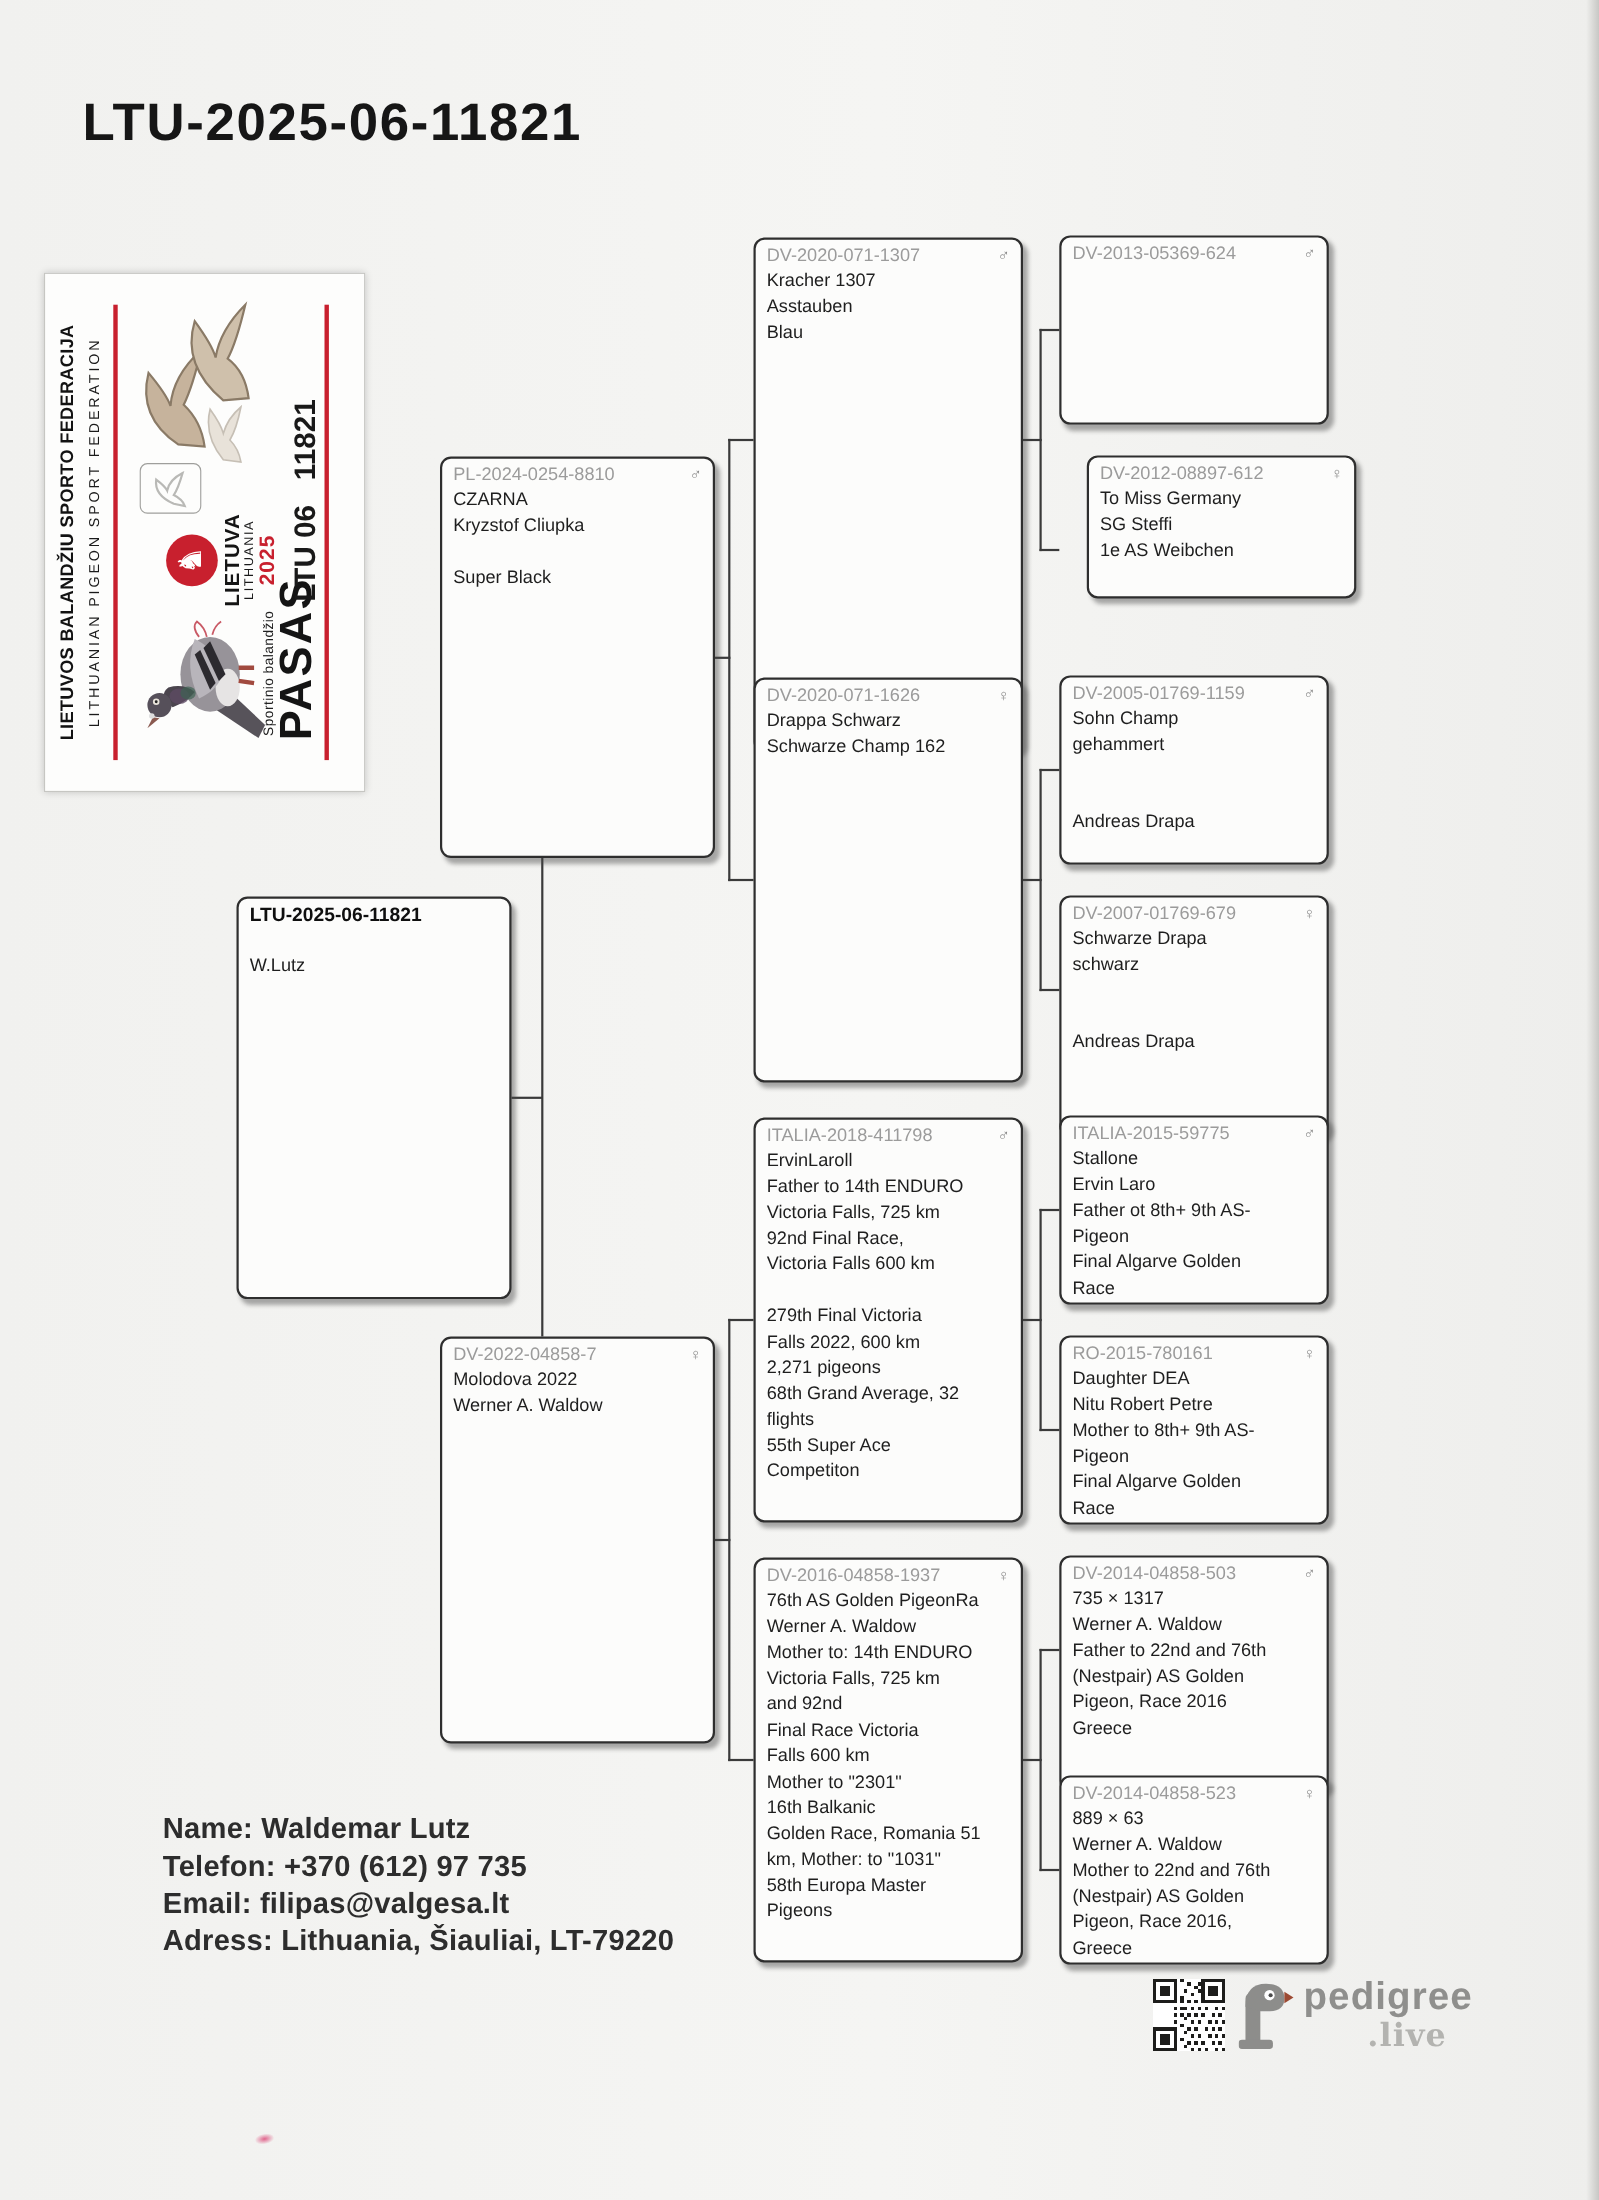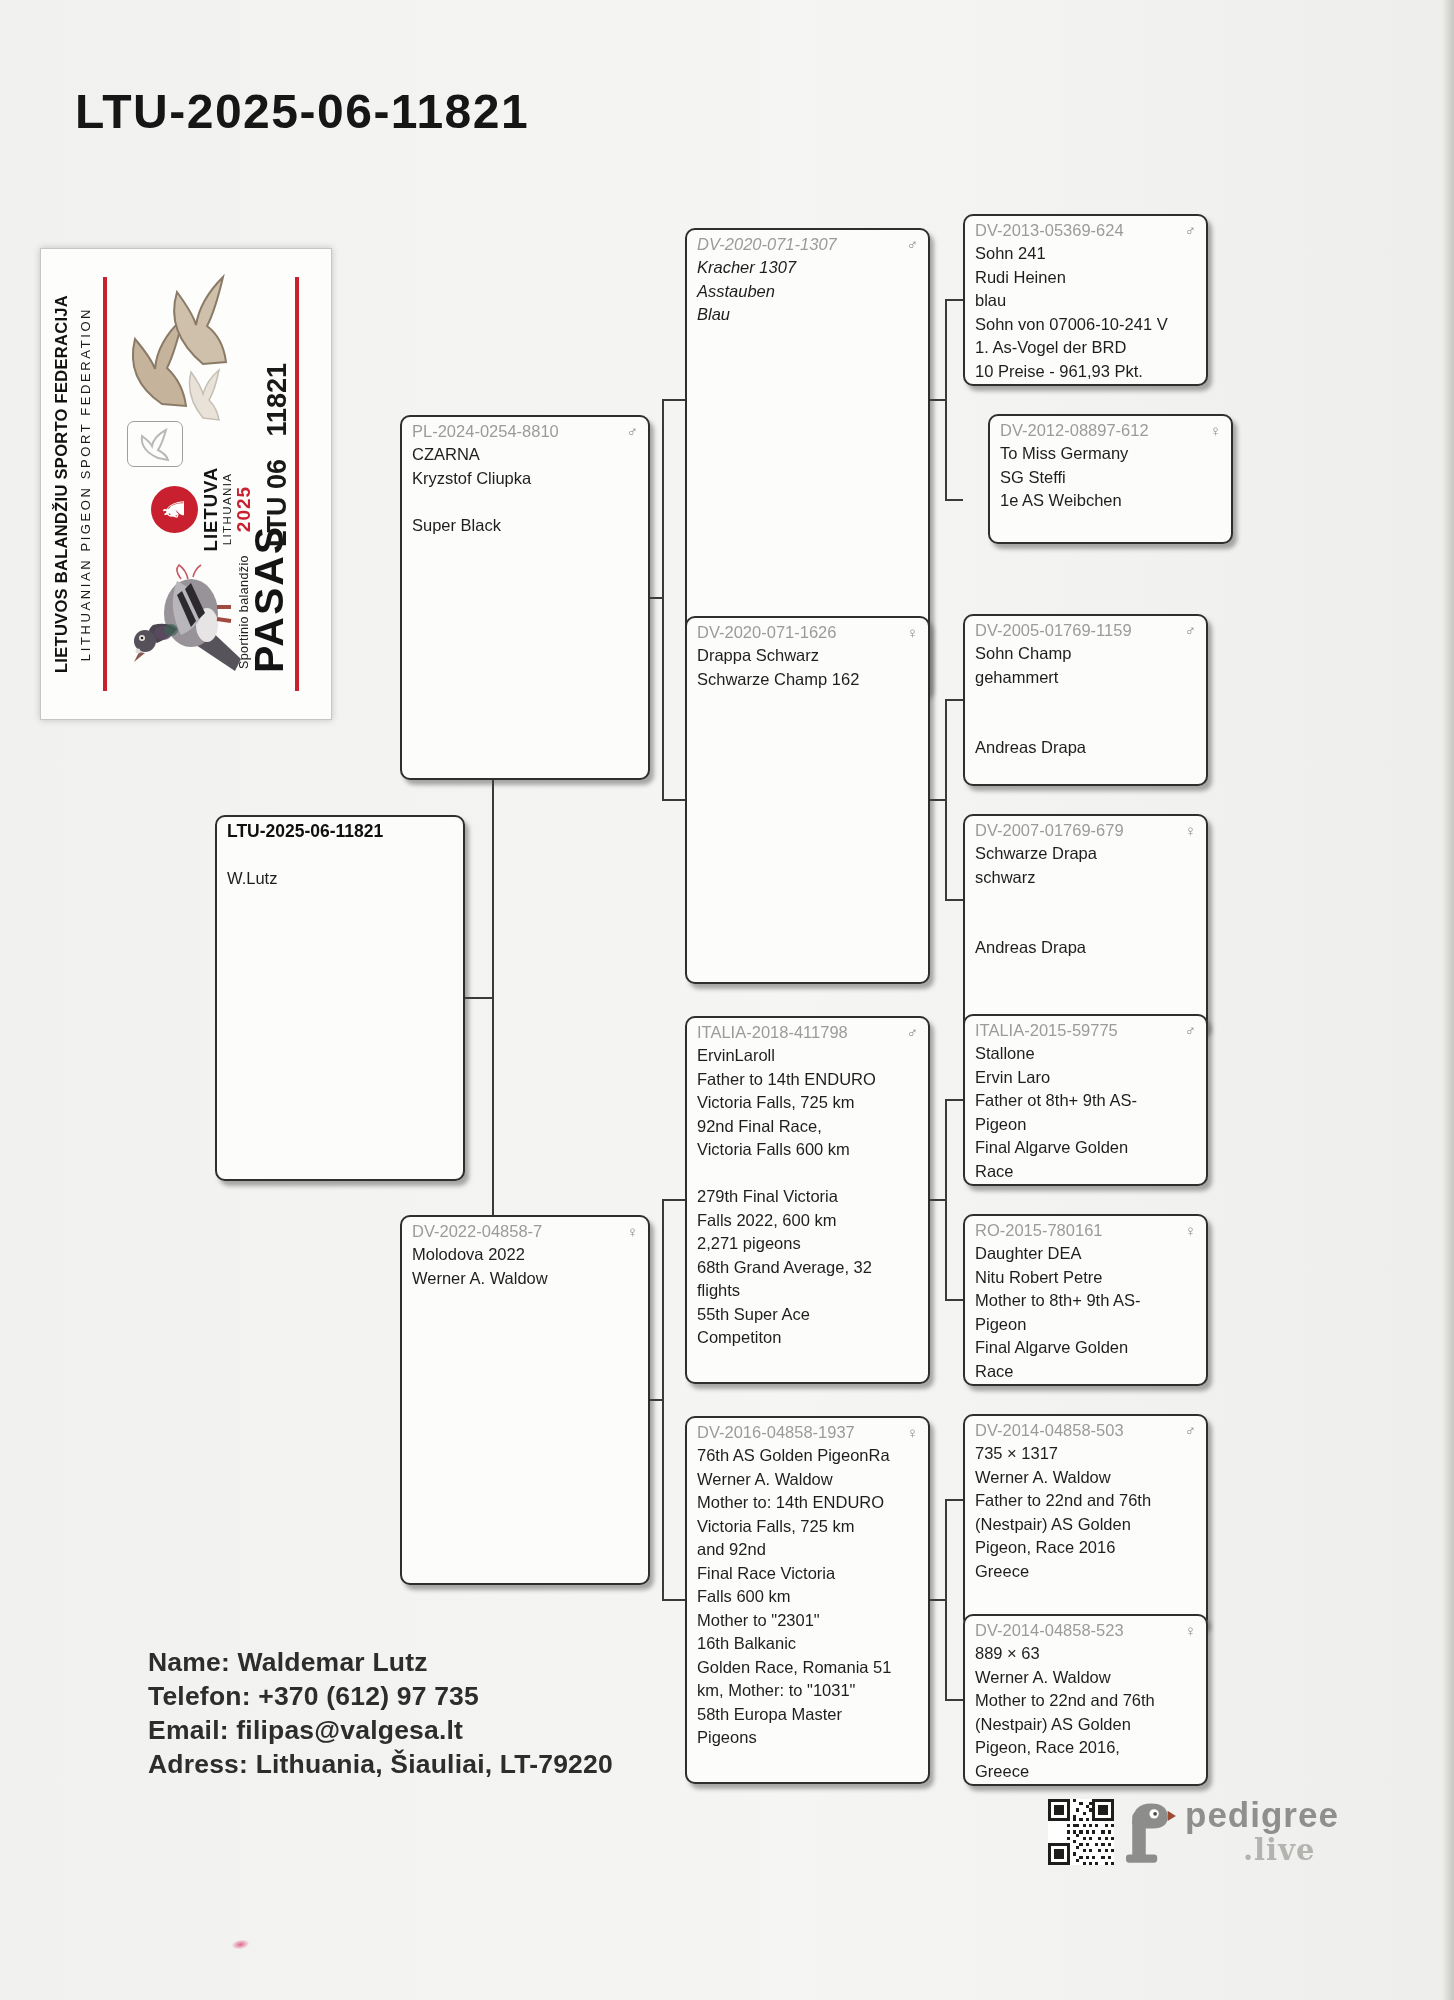--- a/index.html
+++ b/index.html
@@ -182,21 +182,21 @@
     <div class="pbox-head">
         <span class="pbox-id">DV-2022-04858-7</span>
         <span class="pbox-sex">♀</span>
       </div>
     <div class="pbox-lines">
         <div>Molodova 2022</div>
         <div>Werner A. Waldow</div>
       </div>
   </div>
 
-  <div class="pbox" style="left:685px;top:228px;width:245px;height:468px;font-style:italic;">
+  <div class="pbox" style="left:685px;top:216px;width:245px;height:468px;">
     <div class="pbox-head">
         <span class="pbox-id">DV-2020-071-1307</span>
         <span class="pbox-sex">♂</span>
       </div>
     <div class="pbox-lines">
         <div>Kracher 1307</div>
         <div>Asstauben</div>
         <div>Blau</div>
       </div>
   </div>
@@ -251,28 +251,20 @@
         <div>58th Europa Master</div>
         <div>Pigeons</div>
       </div>
   </div>
 
   <div class="pbox" style="left:963px;top:214px;width:245px;height:172px;">
     <div class="pbox-head">
         <span class="pbox-id">DV-2013-05369-624</span>
         <span class="pbox-sex">♂</span>
       </div>
-    <div class="pbox-lines">
-        <div>Sohn 241</div>
-        <div>Rudi Heinen</div>
-        <div>blau</div>
-        <div>Sohn von 07006-10-241 V</div>
-        <div>1. As-Vogel der BRD</div>
-        <div>10 Preise - 961,93 Pkt.</div>
-      </div>
   </div>
   <div class="pbox" style="left:988px;top:414px;width:245px;height:130px;">
     <div class="pbox-head">
         <span class="pbox-id">DV-2012-08897-612</span>
         <span class="pbox-sex">♀</span>
       </div>
     <div class="pbox-lines">
         <div>To Miss Germany</div>
         <div>SG Steffi</div>
         <div>1e AS Weibchen</div>

